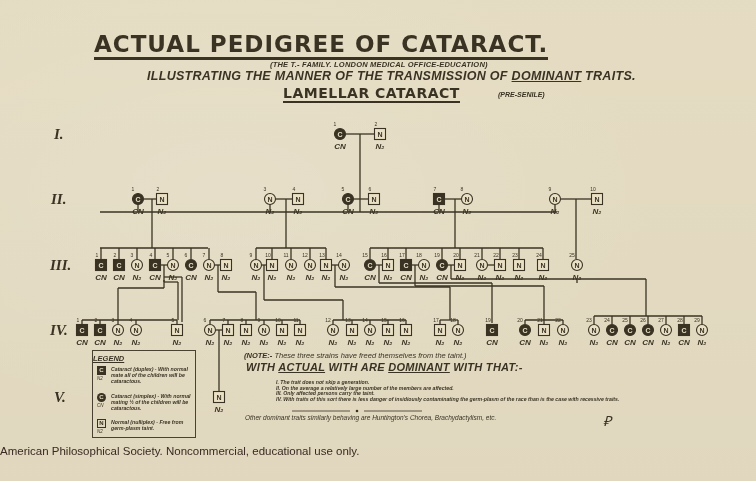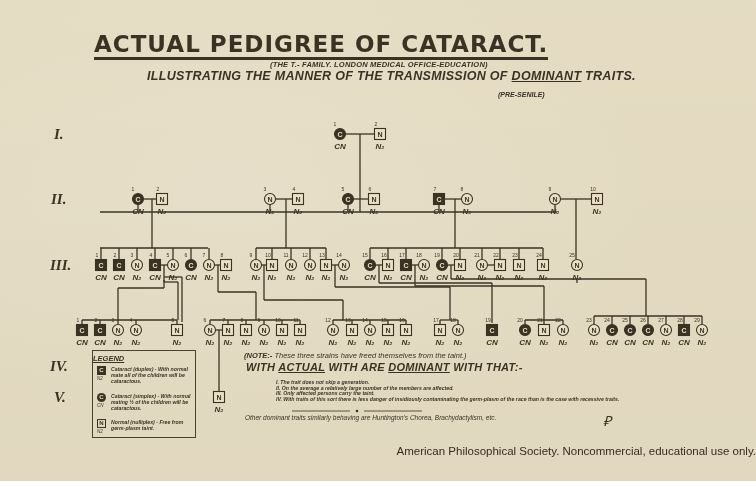--- a/index.html
+++ b/index.html
@@ -29,35 +29,36 @@
   .legsub{position:absolute;left:0;top:10px;font-size:4.5px;font-style:italic;color:#3a3323;}
   .legtxt{position:absolute;left:14px;top:0;width:84px;font-size:5.2px;line-height:6px;font-style:italic;font-weight:bold;color:#3a3323;}
   #note{position:absolute;left:236px;top:351px;font-size:7.5px;font-style:italic;color:#3a3323;}
   #note b{font-weight:bold;margin-left:8px;}
   #with-traits{position:absolute;left:246px;top:361px;font-size:11px;font-style:italic;font-weight:bold;color:#3a3323;letter-spacing:0.3px;}
   #with-traits u{text-decoration:underline;}
   #rules{position:absolute;left:276px;top:380px;font-size:5.2px;line-height:5.5px;font-style:italic;font-weight:bold;color:#3a3323;}
   #sep{position:absolute;left:292px;top:409px;width:130px;height:4px;}
   #other{position:absolute;left:245px;top:414px;font-size:6.5px;font-style:italic;color:#3a3323;}
   #sig{position:absolute;left:603px;top:411px;font-family:"Liberation Serif",serif;font-style:italic;font-size:14px;color:#3a3323;}
-  #credit{position:absolute;left:0;top:445px;width:756px;text-align:right;font-family:"Liberation Sans",sans-serif;font-size:11.5px;color:#3a2a22;}
+  #credit{position:absolute;left:0;top:445px;width:756px;text-align:left;font-family:"Liberation Sans",sans-serif;font-size:11.5px;color:#3a2a22;}
 </style>
 </head>
 <body>
 
 <div id="sheet">
   <div id="title">ACTUAL PEDIGREE OF CATARACT.</div>
   <div id="subtitle">(THE T.- FAMILY. LONDON MEDICAL OFFICE-EDUCATION)</div>
   <div id="illustrating"><span>ILLUSTRATING THE MANNER OF THE TRANSMISSION OF </span><u>DOMINANT</u><span> TRAITS.</span></div>
+  <div id="lamellar">LAMELLAR CATARACT</div>
   <div id="presenile">(PRE-SENILE)</div>
 
   <div class="gen" style="left:54px;top:126px;">I.</div>
   <div class="gen" style="left:51px;top:191px;">II.</div>
   <div class="gen" style="left:50px;top:257px;">III.</div>
-  <div class="gen" style="left:50px;top:322px;margin-top:36px;">IV.</div>
+  <div class="gen" style="left:50px;top:322px;">IV.</div>
   <div class="gen" style="left:54px;top:389px;">V.</div>
 
   <svg id="tree" width="756" height="442">
       <line x1="346" y1="134" x2="375" y2="134" stroke="#3a3323" stroke-width="1.3"></line>
       <line x1="360" y1="134" x2="360" y2="212" stroke="#3a3323" stroke-width="1.3"></line>
       <line x1="100" y1="212" x2="557" y2="212" stroke="#3a3323" stroke-width="1.3"></line>
       <line x1="138" y1="212" x2="138" y2="193" stroke="#3a3323" stroke-width="1.3"></line>
       <line x1="270" y1="212" x2="270" y2="193" stroke="#3a3323" stroke-width="1.3"></line>
       <line x1="348" y1="212" x2="348" y2="193" stroke="#3a3323" stroke-width="1.3"></line>
       <line x1="439" y1="212" x2="439" y2="193" stroke="#3a3323" stroke-width="1.3"></line>

